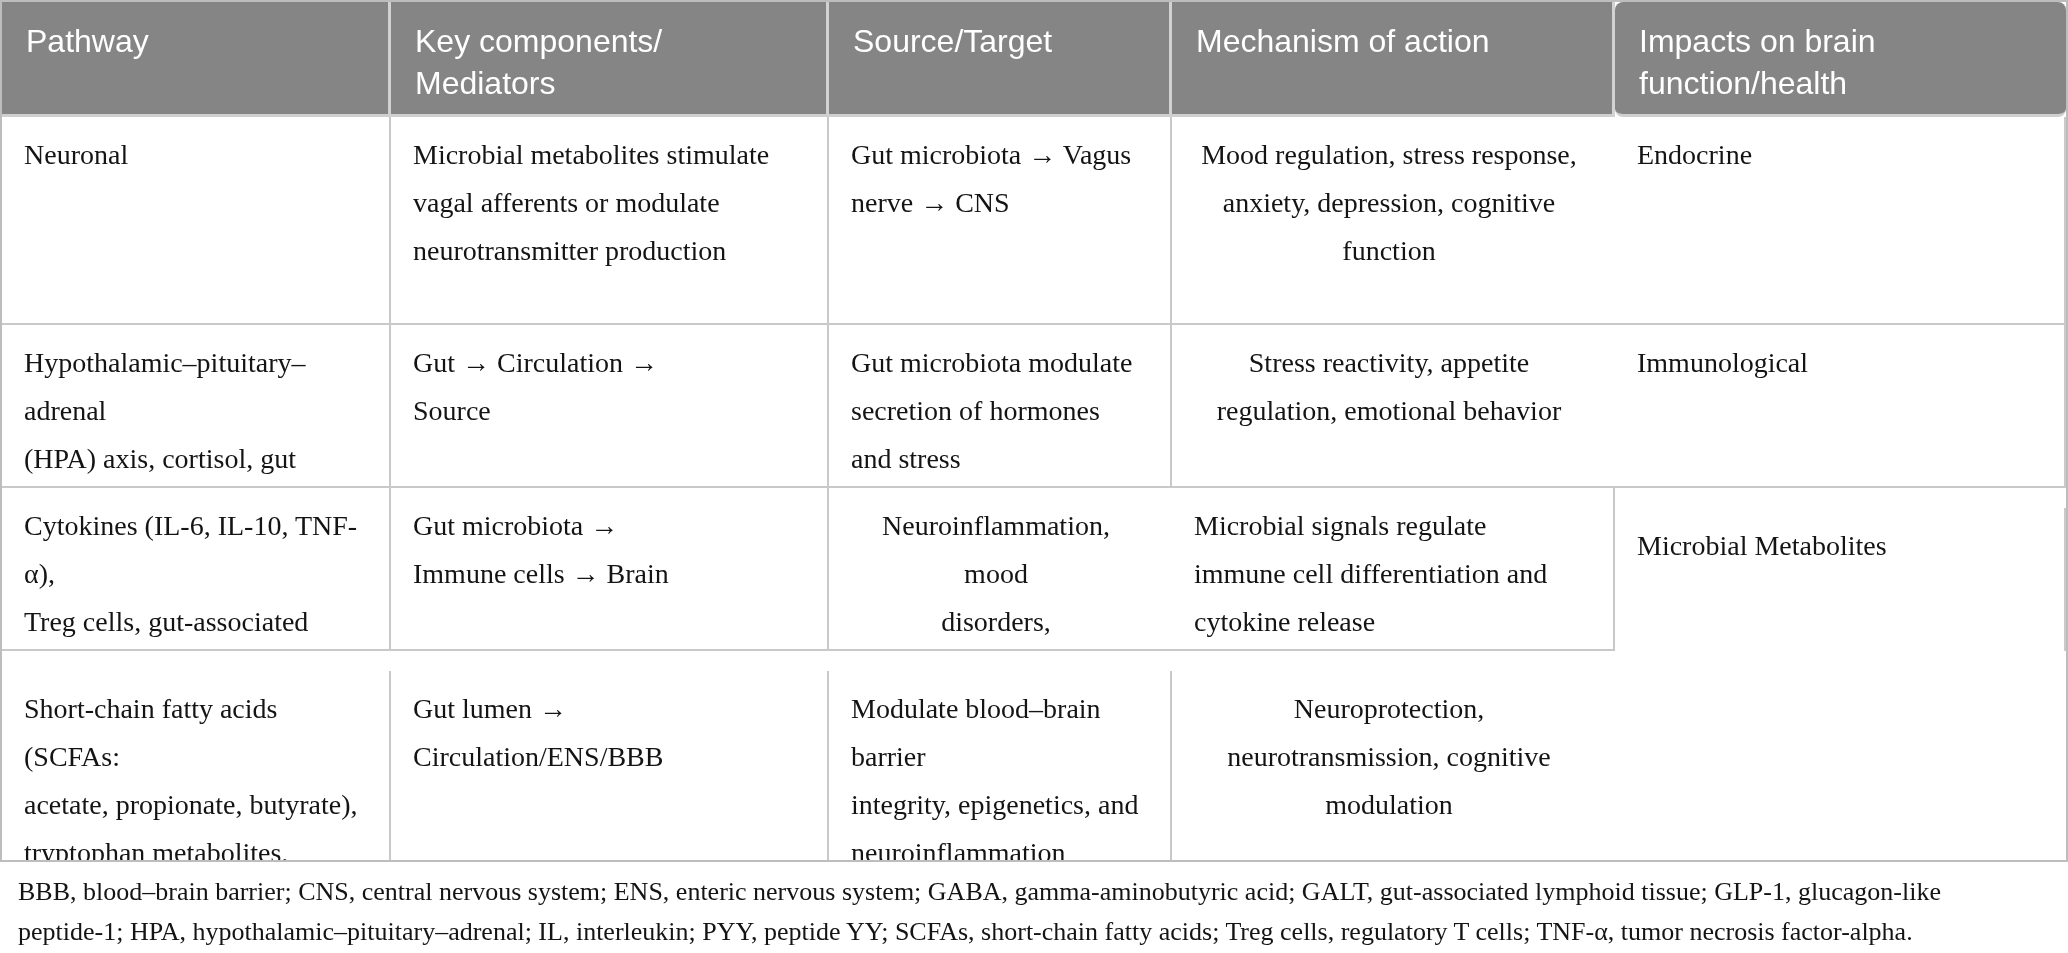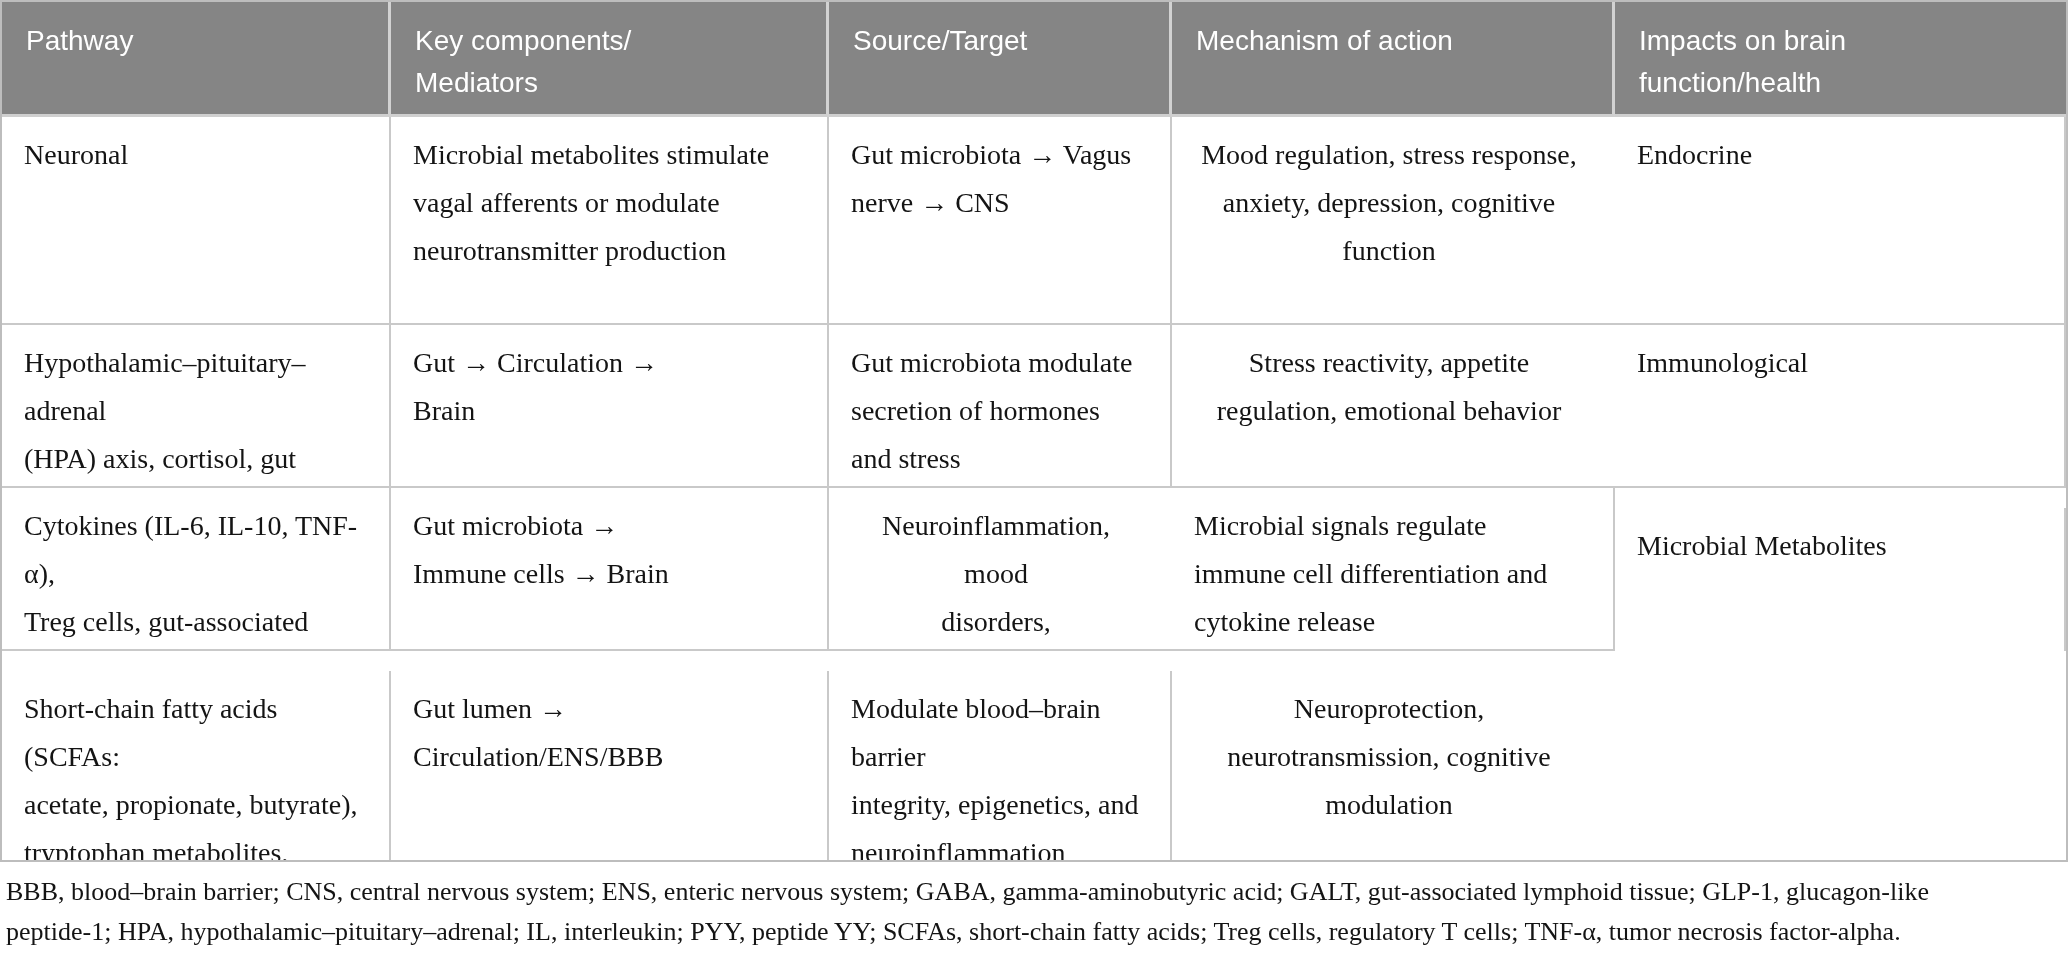--- a/index.html
+++ b/index.html
@@ -22,49 +22,49 @@
     display: grid;
     grid-template-columns: 389px 438px 343px 443px 1fr;
     grid-template-rows: 115px 208px 163px 163px 1fr;
     background: #ffffff;
   }
   .hcell {
     box-sizing: border-box;
     background: #858585;
     color: #ffffff;
     font-family: "Liberation Sans", sans-serif;
-    font-size: 28px;
+    font-size: 32px;
     line-height: 42px;
     font-weight: 400;
     padding: 18px 16px 0 24px;
     white-space: pre-line;
     border-right: 3px solid #d2d2d2;
     border-bottom: 3px solid #cfcfcf;
     overflow: hidden;
   }
-  .hcell.last { border-right: none; }
+  .hcell.last { border-right: none; border-radius: 8px; }
   .cell {
     box-sizing: border-box;
     font-family: "Liberation Serif", serif;
     font-size: 28px;
     line-height: 48px;
     padding: 14px 31px 0 22px;
     white-space: pre-line;
     border-right: 2px solid #c9c9c9;
     border-bottom: 2px solid #c9c9c9;
     overflow: hidden;
     background: #ffffff;
   }
   .cell.lastcol { border-right: none; text-align: center; }
   .cell.lastrow { border-bottom: none; margin-top: 20px; }
   .footnote {
     box-sizing: border-box;
     width: 2068px;
     margin-top: 10px;
-    padding-left: 6px;
+    padding-left: 18px;
     font-family: "Liberation Serif", serif;
     font-size: 26px;
     line-height: 40px;
     color: #141414;
     white-space: pre-line;
   }
 </style>
 </head>
 <body>
 
@@ -86,21 +86,21 @@
 nerve → CNS</div>
   <div class="cell lastcol">Mood regulation, stress response,
 anxiety, depression, cognitive
 function</div>
 
   <div class="cell">Endocrine</div>
   <div class="cell">Hypothalamic–pituitary–adrenal
 (HPA) axis, cortisol, gut peptides
 (GLP-1, PYY, ghrelin)</div>
   <div class="cell">Gut → Circulation →
-Brain</div>
+Source</div>
   <div class="cell">Gut microbiota modulate
 secretion of hormones and stress
 mediators</div>
   <div class="cell lastcol">Stress reactivity, appetite
 regulation, emotional behavior</div>
 
   <div class="cell">Immunological</div>
   <div class="cell">Cytokines (IL-6, IL-10, TNF-α),
 Treg cells, gut-associated
 lymphoid tissue (GALT)</div>

